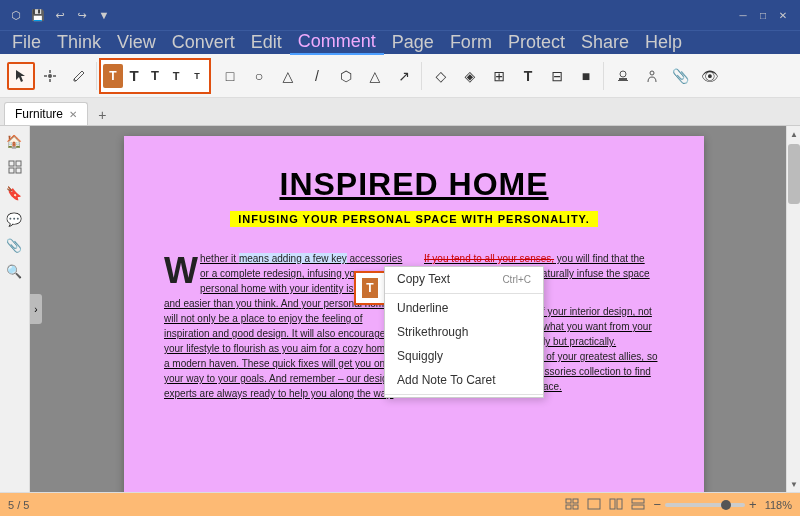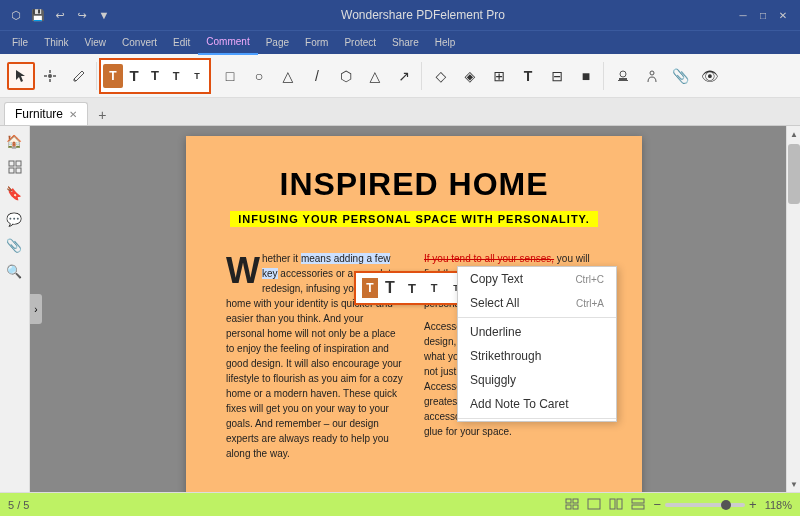--- a/index.html
+++ b/index.html
@@ -8,21 +8,21 @@
     
     .title-bar { background: #2d4b8e; color: white; height: 30px; display: flex; align-items: center; justify-content: space-between; padding: 0 8px; }
     .title-bar-left { display: flex; align-items: center; gap: 6px; }
     .title-icon { width: 16px; height: 16px; display: flex; align-items: center; justify-content: center; font-size: 11px; color: #ccc; }
     .title-text { font-size: 12px; color: #ddd; flex: 1; text-align: center; }
     .title-controls { display: flex; gap: 2px; }
     .title-btn { width: 18px; height: 18px; display: flex; align-items: center; justify-content: center; font-size: 10px; color: #ccc; cursor: pointer; }
 
     
     .menu-bar { background: #2d4b8e; height: 24px; display: flex; align-items: center; padding: 0 4px; border-top: 1px solid #3a5a9e; }
-    .menu-item { color: #ccc; padding: 2px 8px; font-size: 10px; cursor: pointer; height: 24px; display: flex; align-items: center; }
+    .menu-item { color: #ccc; padding: 2px 8px; font-size: 18px; cursor: pointer; height: 24px; display: flex; align-items: center; }
     .menu-item.active { color: #f0abfc; border-bottom: 2px solid #4d9fff; }
 
     
     .toolbar { background: #f5f5f5; height: 44px; display: flex; align-items: center; padding: 0 4px; border-bottom: 1px solid #ddd; gap: 2px; }
     .toolbar-group { display: flex; align-items: center; gap: 1px; padding: 0 3px; border-right: 1px solid #ddd; }
     .toolbar-group:last-child { border-right: none; }
     .tool-btn { width: 28px; height: 28px; display: flex; align-items: center; justify-content: center; cursor: pointer; border: 1px solid transparent; border-radius: 2px; font-size: 14px; color: #333; background: transparent; }
     .tool-btn.selected { border: 2px solid #e05010; background: #fff5f0; }
     .text-tool-group { display: flex; align-items: center; gap: 1px; border: 2px solid #e05010; padding: 2px; background: white; }
 
@@ -34,36 +34,36 @@
 
     
     .main-area { display: flex; height: calc(516px - 30px - 24px - 44px - 28px - 24px); background: #888; }
 
     
     .left-sidebar { width: 30px; background: #f0f0f0; border-right: 1px solid #ddd; display: flex; flex-direction: column; align-items: center; padding: 4px 0; gap: 4px; }
     .sidebar-btn { width: 22px; height: 22px; display: flex; align-items: center; justify-content: center; cursor: pointer; font-size: 13px; color: #555; border: 1px solid transparent; border-radius: 2px; }
 
     
     .doc-area { flex: 1; background: #888; overflow: hidden; position: relative; display: flex; justify-content: center; align-items: flex-start; padding: 10px; }
-    .doc-page { background: #fdba74; width: 456px; min-height: 370px; box-shadow: 0 2px 8px rgba(0,0,0,0.3); padding: 30px 40px; position: relative; }
+    .doc-page { background: #f0abfc; width: 580px; min-height: 370px; box-shadow: 0 2px 8px rgba(0,0,0,0.3); padding: 30px 40px; position: relative; text-decoration: underline; }
 
     
     .right-scrollbar { width: 14px; background: #f0f0f0; border-left: 1px solid #ddd; display: flex; flex-direction: column; }
     .scrollbar-thumb { width: 12px; height: 60px; background: #bbb; margin: 2px auto; border-radius: 3px; cursor: pointer; }
 
     
-    .status-bar { height: 24px; background: #bef264; border-top: 1px solid #ddd; display: flex; align-items: center; justify-content: space-between; padding: 0 8px; font-size: 11px; color: #555; }
+    .status-bar { height: 24px; background: #fdba74; border-top: 1px solid #ddd; display: flex; align-items: center; justify-content: space-between; padding: 0 8px; font-size: 11px; color: #555; }
     .status-right { display: flex; align-items: center; gap: 8px; }
     .zoom-controls { display: flex; align-items: center; gap: 4px; }
     .zoom-btn { cursor: pointer; font-size: 13px; }
     .zoom-slider { width: 80px; height: 4px; background: #ccc; border-radius: 2px; position: relative; }
     .zoom-slider-thumb { width: 10px; height: 10px; background: #555; border-radius: 50%; position: absolute; top: -3px; left: 70%; }
 
     
-    .context-menu { position: absolute; top: 130px; left: 260px; background: white; border: 1px solid #ccc; box-shadow: 2px 2px 8px rgba(0,0,0,0.2); z-index: 100; min-width: 160px; margin-left: 11px; }
+    .context-menu { position: absolute; top: 130px; left: 260px; background: white; border: 1px solid #ccc; box-shadow: 2px 2px 8px rgba(0,0,0,0.2); z-index: 100; min-width: 160px; }
     .ctx-item { padding: 5px 12px; font-size: 12px; color: #333; cursor: pointer; display: flex; align-items: center; gap: 6px; justify-content: space-between; }
     .ctx-divider { height: 1px; background: #e0e0e0; margin: 2px 0; }
     .ctx-shortcut { color: #888; font-size: 10px; }
 
     
     .doc-title { font-size: 32px; font-weight: 900; text-align: center; margin-bottom: 8px; letter-spacing: 1px; }
     .doc-subtitle { background: yellow; text-align: center; font-size: 11px; font-weight: bold; letter-spacing: 1px; padding: 2px 8px; margin-bottom: 12px; display: inline-block; }
     .doc-subtitle-wrap { text-align: center; margin-bottom: 12px; }
 
     
@@ -85,21 +85,20 @@
 <body>
 
 <div class="title-bar">
   <div class="title-bar-left">
     <div class="title-icon">⬡</div>
     <div class="title-icon">💾</div>
     <div class="title-icon">↩</div>
     <div class="title-icon">↪</div>
     <div class="title-icon">▼</div>
   </div>
-  <div class="title-text">Wondershare PDFelement Pro</div>
   <div class="title-controls">
     <div class="title-btn">─</div>
     <div class="title-btn">□</div>
     <div class="title-btn">✕</div>
   </div>
 </div>
 
 <div class="menu-bar">
   <div class="menu-item">File</div>
   <div class="menu-item">Think</div>
@@ -240,24 +239,20 @@
           </p>
           <p style="font-size:10px; line-height:1.5;">Accessories are the glue of your interior design, not the cherry on top. Think of what you want from your accessories, not just visually but practically. Accessories should be one of your greatest allies, so be sure to browse our accessories collection to find the perfect glue for your space.</p>
         </div>
       </div>
 
       <div class="context-menu">
         <div class="ctx-item">
           <span>Copy Text</span>
           <span class="ctx-shortcut">Ctrl+C</span>
         </div>
-        <div class="ctx-item">
-          <span>Select All</span>
-          <span class="ctx-shortcut">Ctrl+A</span>
-        </div>
         <div class="ctx-divider"></div>
         <div class="ctx-item">
           <span>Underline</span>
         </div>
         <div class="ctx-item">
           <span>Strikethrough</span>
         </div>
         <div class="ctx-item">
           <span>Squiggly</span>
         </div>

